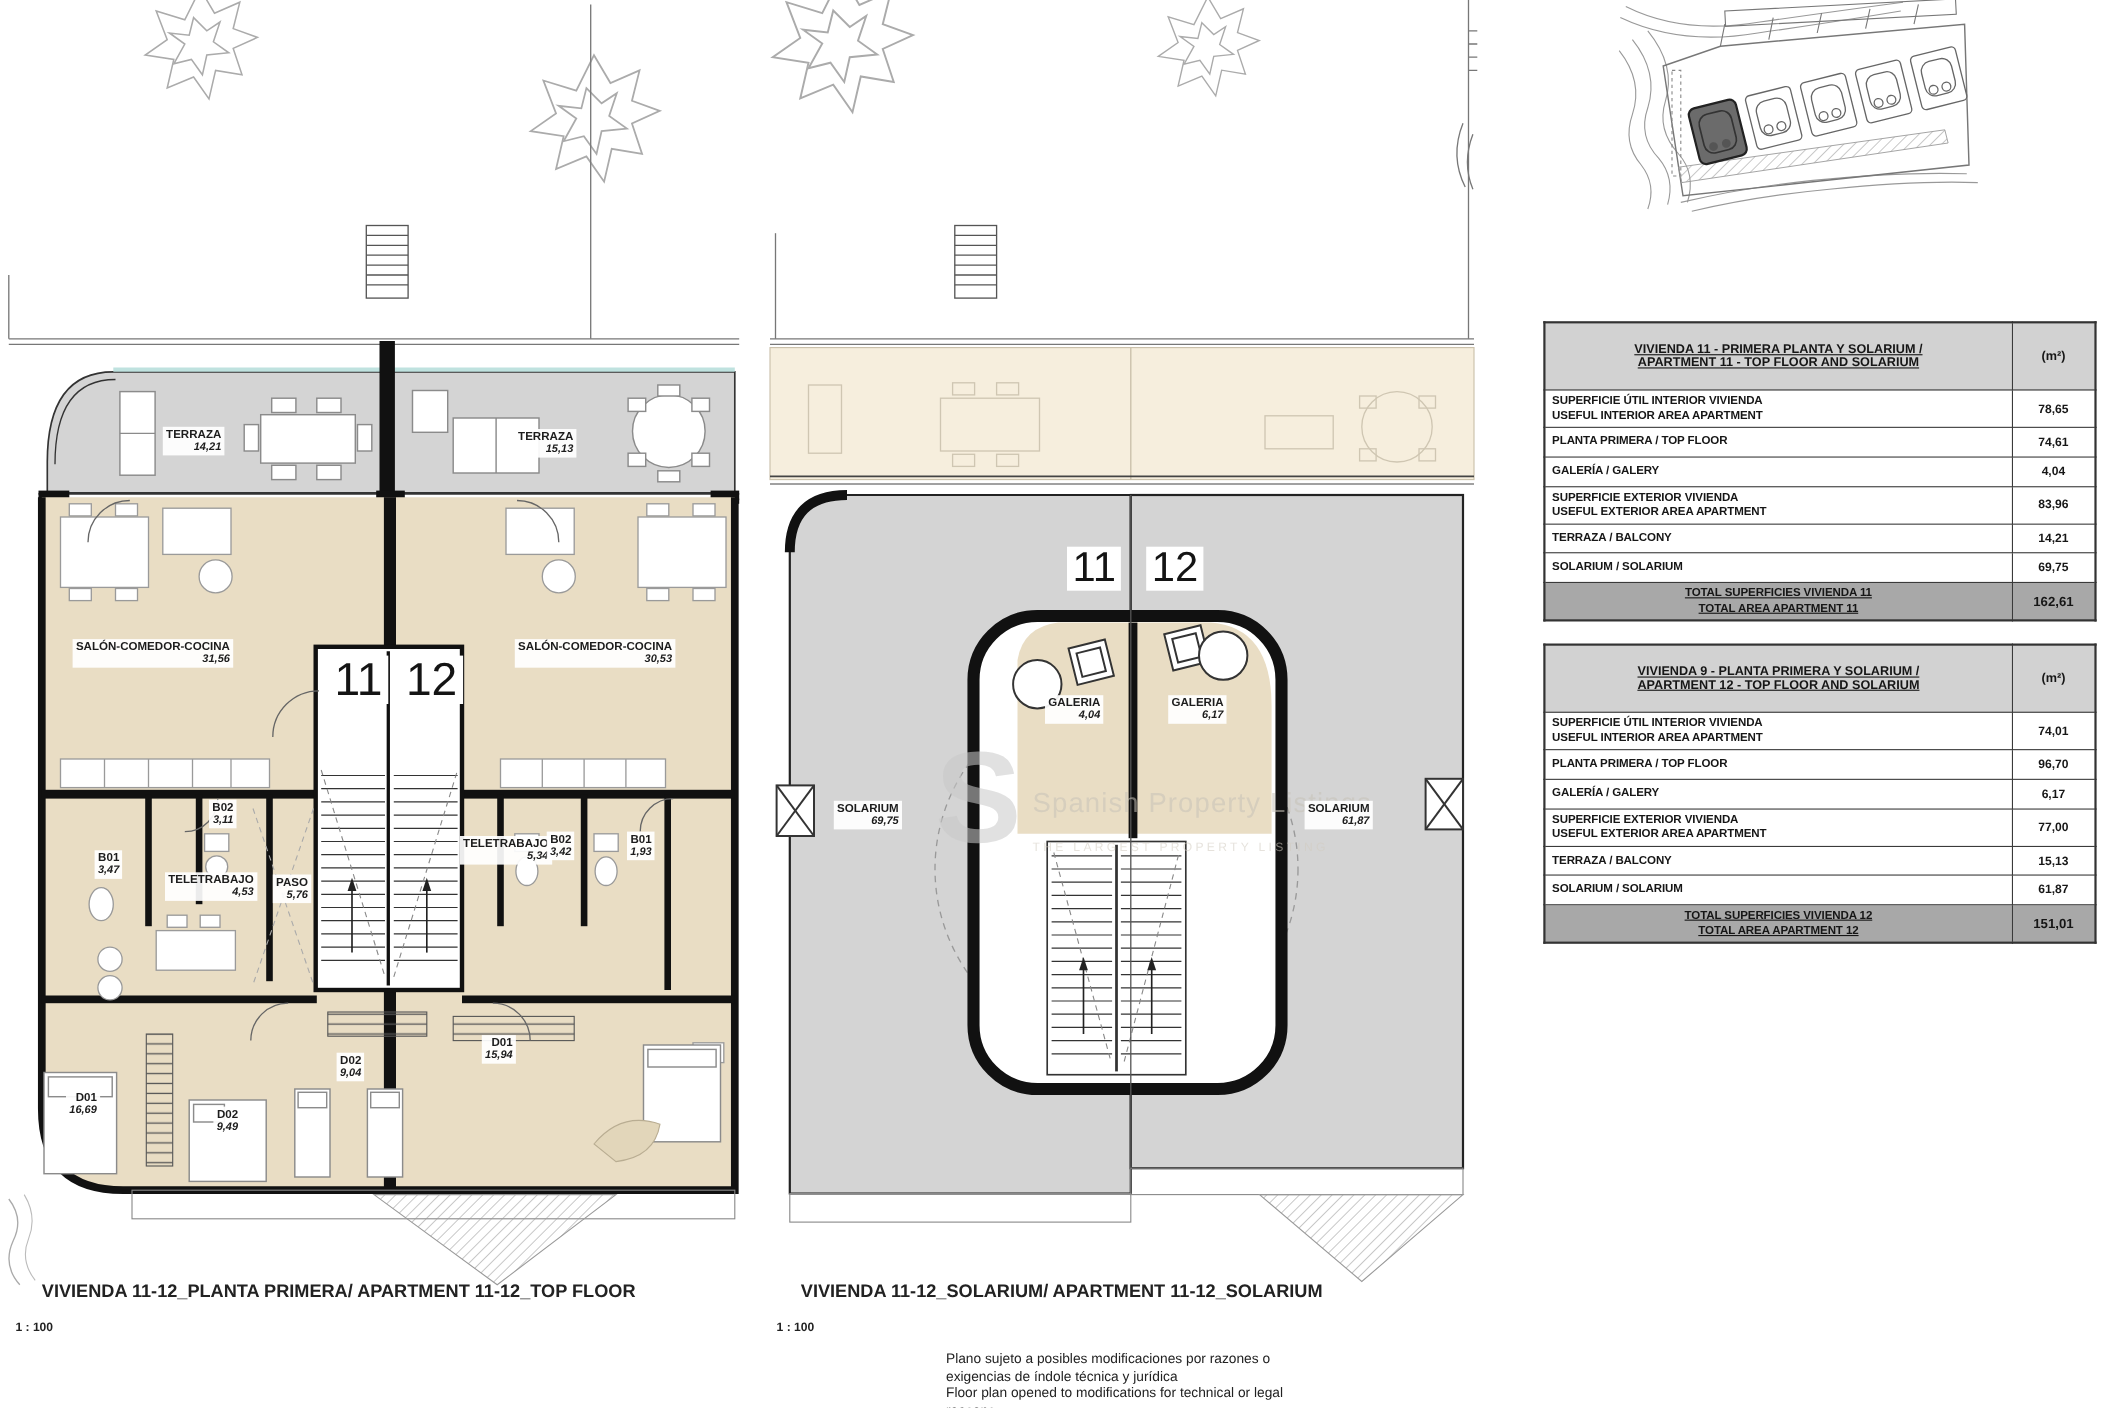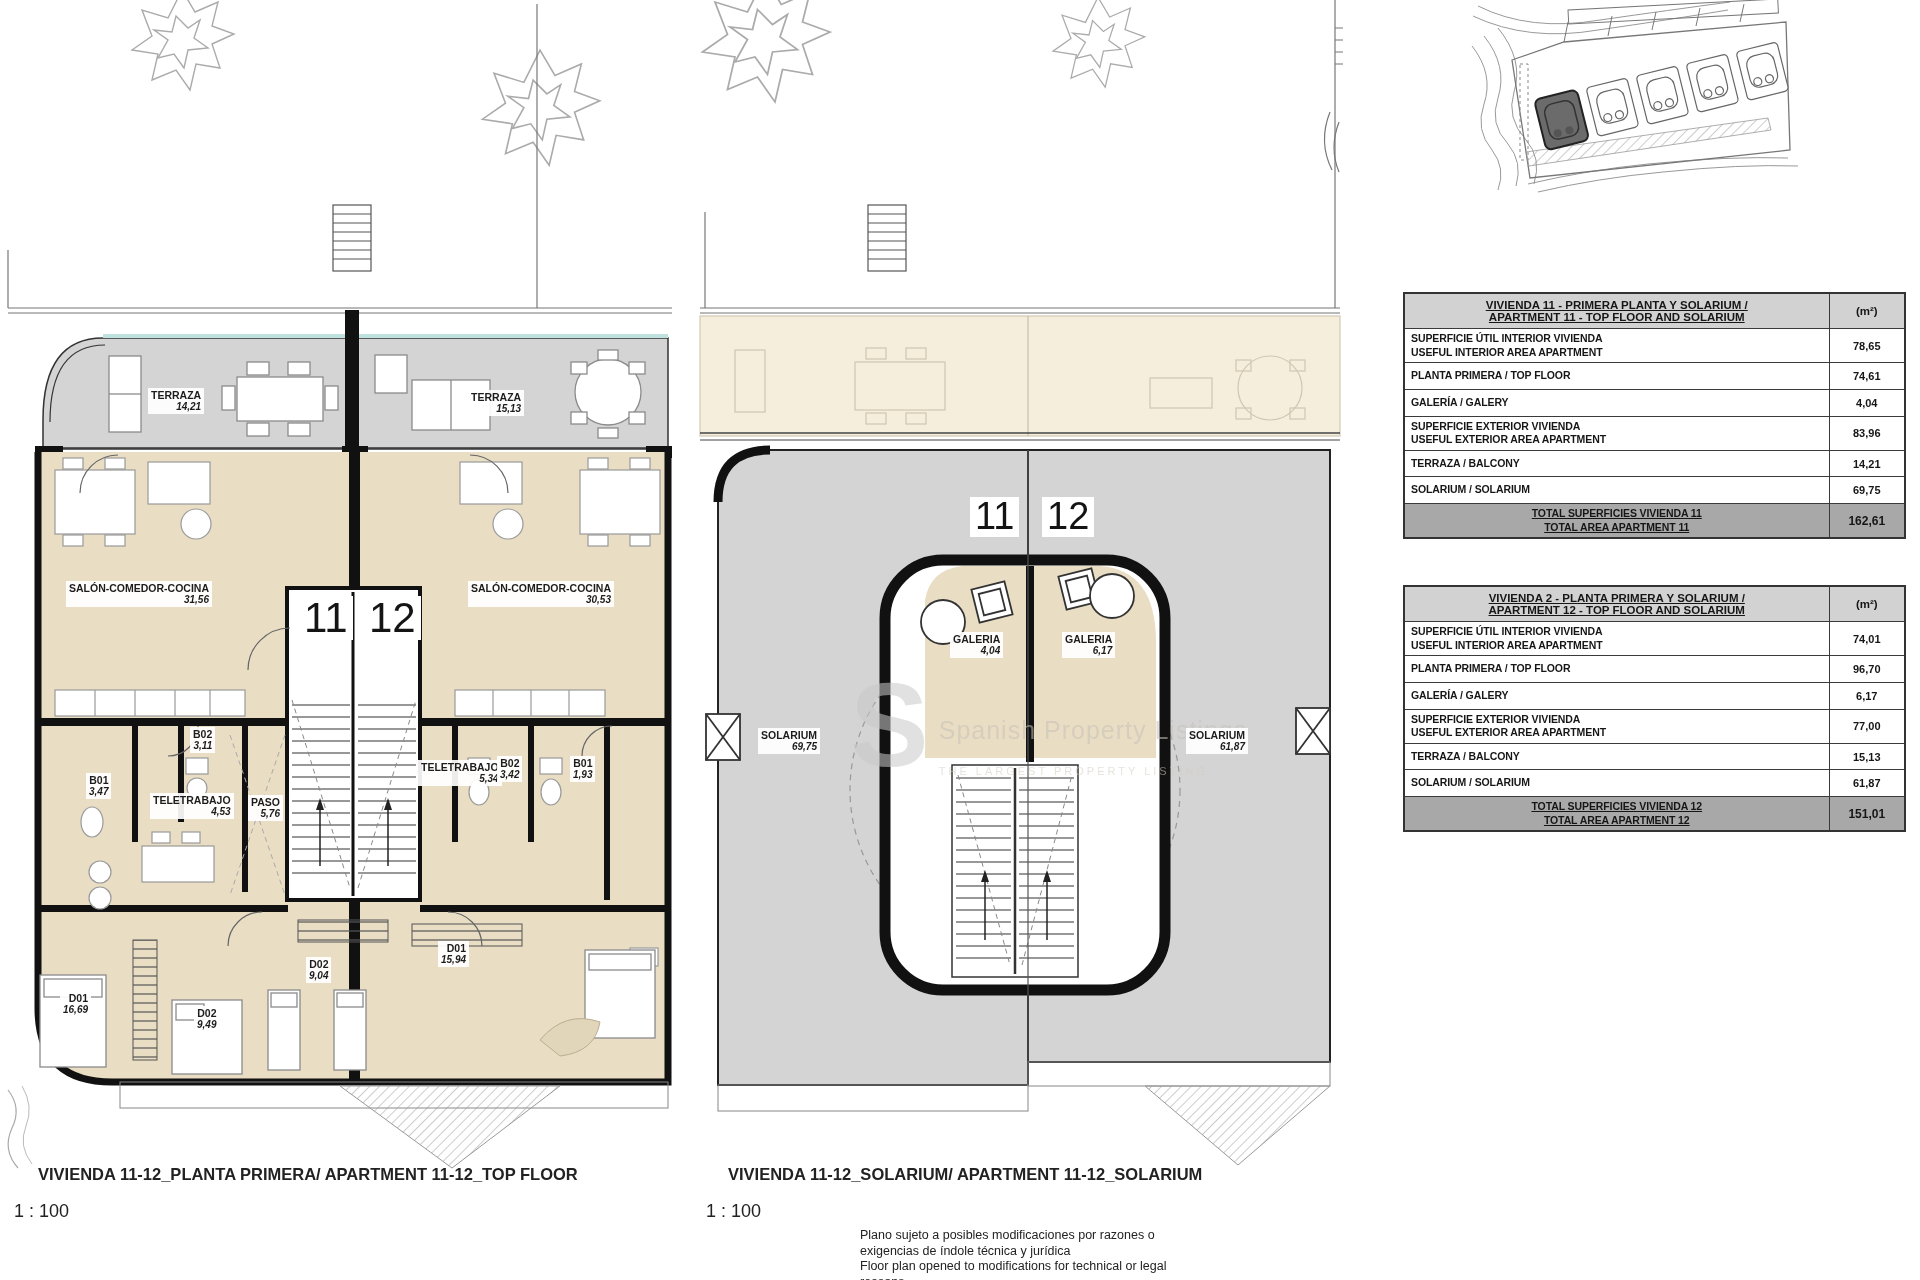--- a/index.html
+++ b/index.html
@@ -10,21 +10,21 @@
   
   .rlabel{position:absolute;background:rgba(255,255,255,.92);padding:1px 3px;line-height:1.15;
           font-weight:bold;font-size:10.5px;color:#1c1c1c;white-space:nowrap;text-align:right;}
   .rlabel .ar{display:block;font-style:italic;font-size:10px;font-weight:600;}
   .unum{position:absolute;background:#fff;padding:0 5px;font-size:42px;line-height:1.05;
         color:#141414;font-weight:400;}
   .unum.small{font-size:38px;}
 
   
   .caption{position:absolute;font-size:16.5px;font-weight:700;color:#222;white-space:nowrap;margin-left:28px;}
-  .scale{position:absolute;font-size:18px;font-weight:400;color:#222;}
+  .scale{position:absolute;font-size:11px;font-weight:700;color:#222;}
 
   
   .disclaimer{position:absolute;left:860px;top:1228px;font-size:12.5px;line-height:15.5px;
               color:#222;width:420px;}
 
   
   .watermark{position:absolute;left:850px;top:672px;display:flex;align-items:flex-start;
              opacity:.55;pointer-events:none;}
   .watermark .wm-s{font-size:118px;line-height:.9;font-weight:700;color:#c9c9c9;}
   .watermark .wm-col{margin-top:44px;margin-left:10px;}
@@ -32,21 +32,21 @@
   .watermark .wm-sub{font-size:11px;color:#d2ccc1;letter-spacing:3px;margin-top:20px;}
 
   
   .area-table{position:absolute;width:501px;border-collapse:collapse;table-layout:fixed;
               font-size:10.5px;color:#161616;}
   .area-table col.c-label{width:425px;}
   .area-table col.c-val{width:76px;}
   .area-table th,.area-table td{border:1.6px solid #3a3a3a;padding:3px 6px;vertical-align:middle;}
   .area-table{border:2.5px solid #333;}
   .area-table .t-title{background:#d2d2d2;text-align:center;font-size:11.5px;font-weight:bold;
-                       padding:5px 4px;}
+                       padding:18px 4px;}
   .area-table .t-title span{text-decoration:underline;}
   .area-table .t-unit{background:#d2d2d2;text-align:center;font-weight:bold;font-size:11.5px;}
   .area-table td.lbl{font-weight:bold;line-height:1.3;letter-spacing:-.1px;}
   .area-table td.lbl.single{padding-top:6px;padding-bottom:6px;}
   .area-table td.val{text-align:center;font-weight:bold;font-size:11px;}
   .area-table tr.total td{background:#a8a8a8;}
   .area-table tr.total td.lbl{text-align:center;}
   .area-table tr.total td.lbl div{text-decoration:underline;}
   .area-table tr.total td.val{font-size:12px;}
 </style>
@@ -476,21 +476,21 @@
     </table>
 
   <table class="area-table" style="left:1403px;top:585px">
     <colgroup>
         <col class="c-label">
         <col class="c-val">
       </colgroup>
     <tbody>
         <tr>
       <th class="t-title">
-        <span>VIVIENDA 2 - PLANTA PRIMERA Y SOLARIUM /</span><br>
+        <span>VIVIENDA 9 - PLANTA PRIMERA Y SOLARIUM /</span><br>
         <span>APARTMENT 12 - TOP FLOOR AND SOLARIUM</span>
       </th>
       <th class="t-unit">(m²)</th>
     </tr>
     <tr>
       <td class="lbl">
             <div>SUPERFICIE ÚTIL INTERIOR VIVIENDA</div>
             <div>USEFUL INTERIOR AREA APARTMENT</div>
           </td>
       <td class="val">74,01</td>

